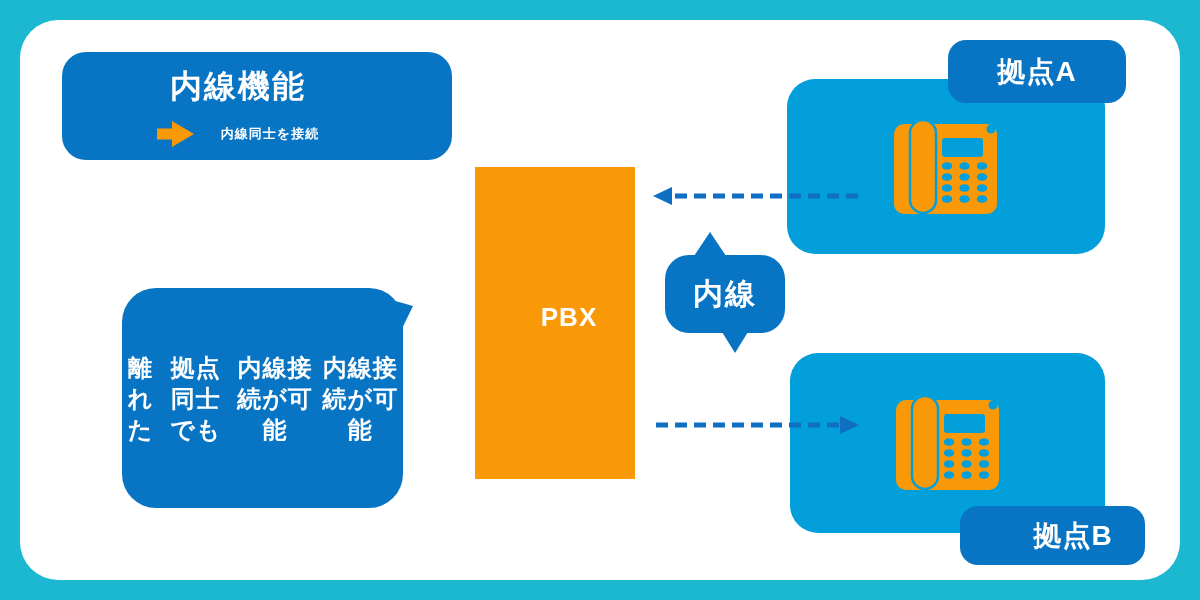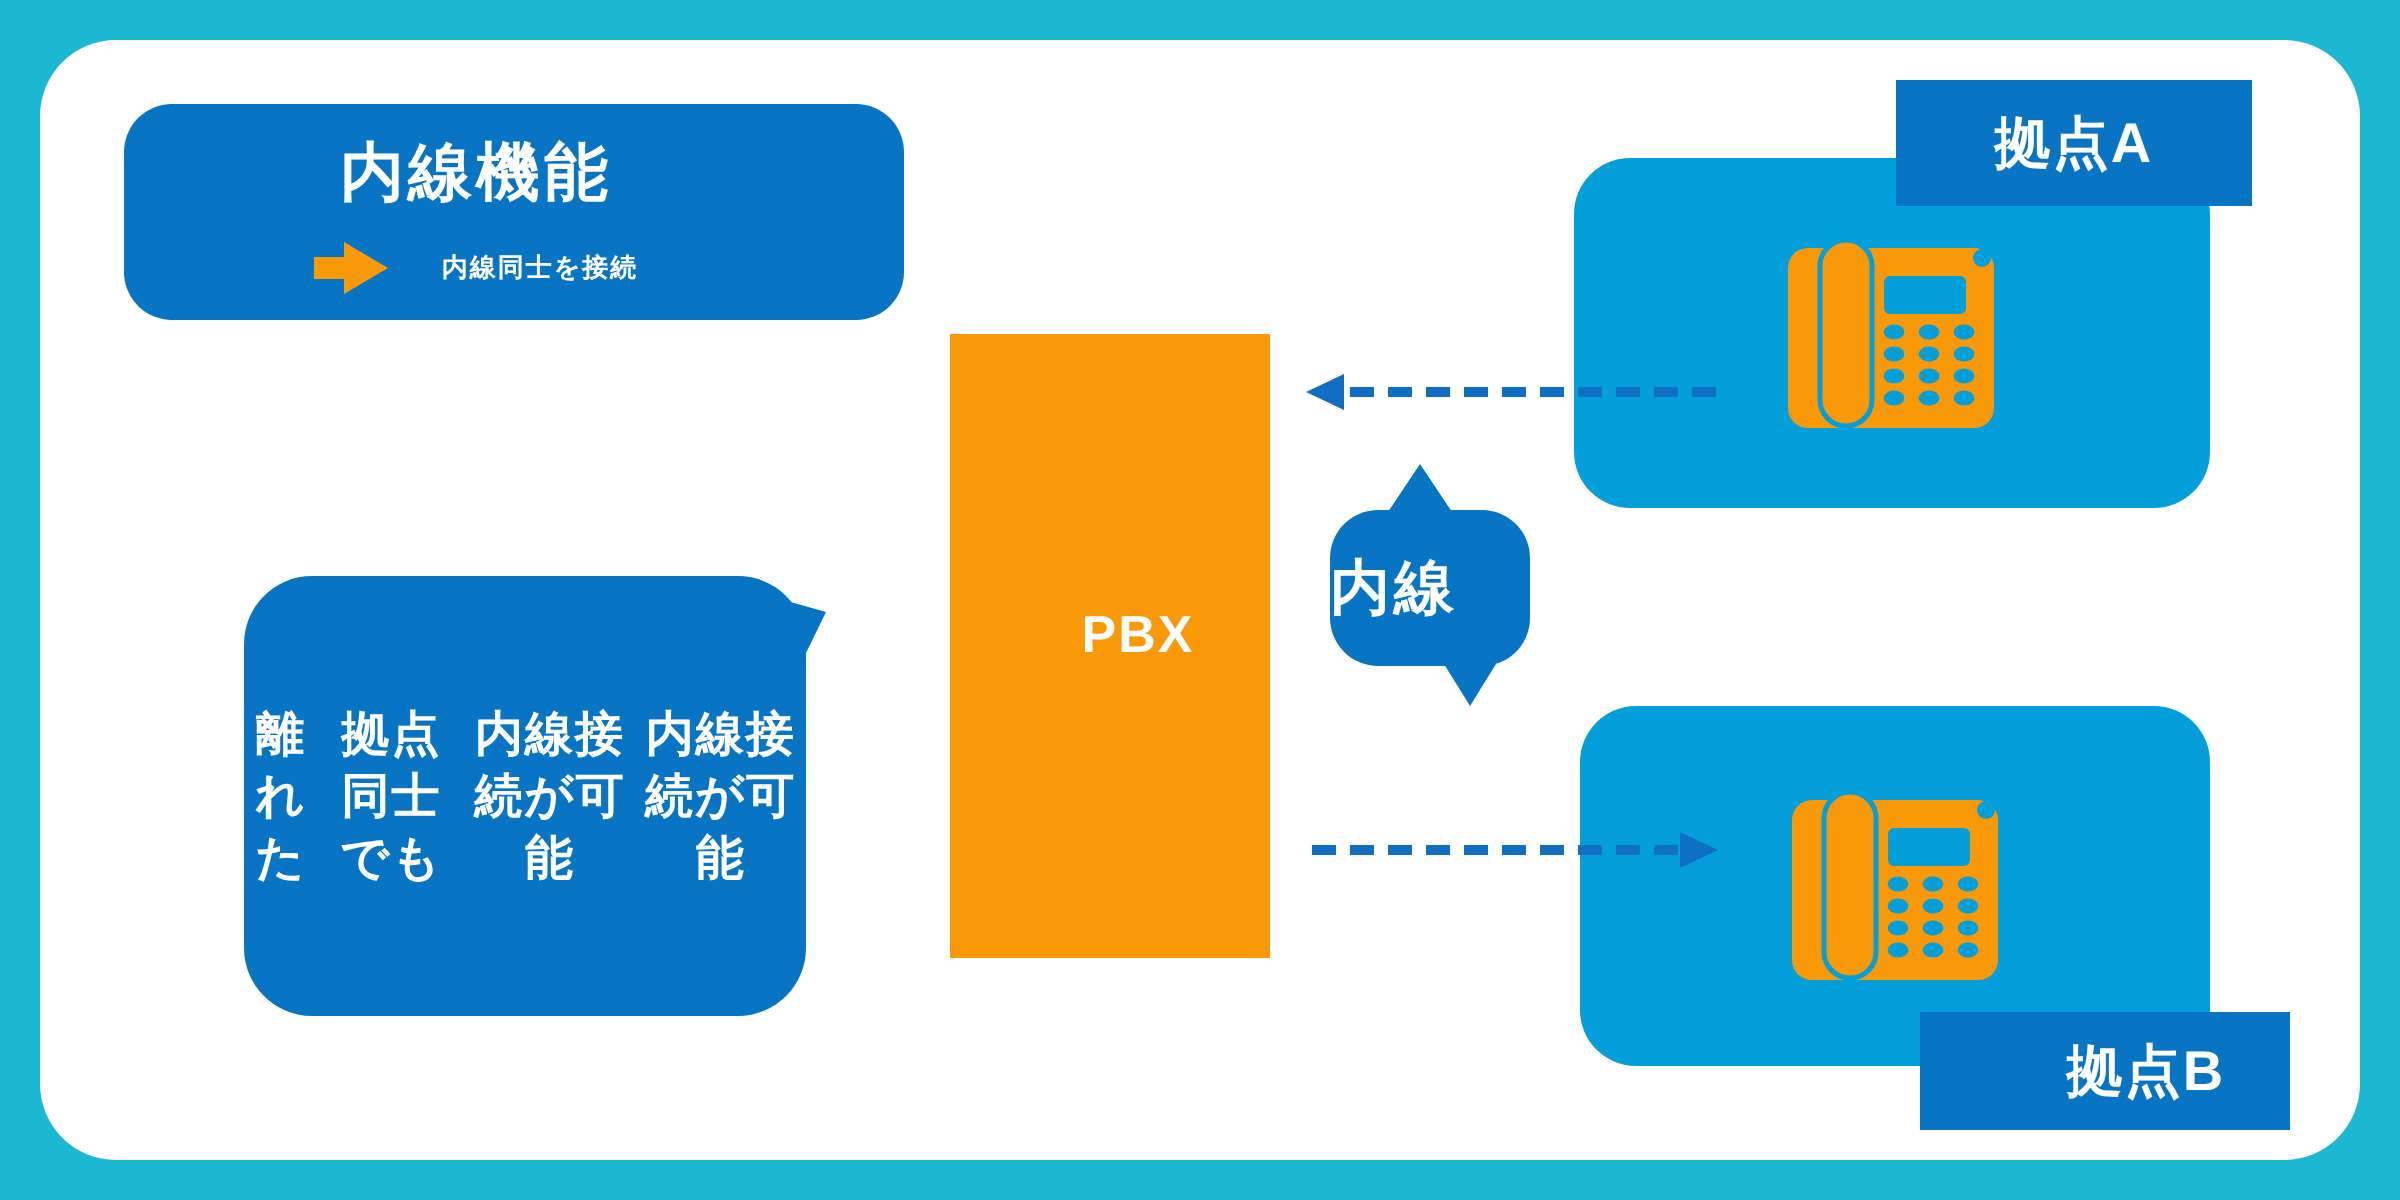--- a/index.html
+++ b/index.html
@@ -20,35 +20,35 @@
   .title-card{position:absolute;left:62px;top:52px;width:390px;height:108px;background:var(--primary-blue);border-radius:24px;color:var(--text-white);display:flex;flex-direction:column;justify-content:center;align-items:center;padding-right:38px;}
   .title-card .title{font-size:32px;font-weight:bold;letter-spacing:2px;}
   .subtitle-row{display:flex;align-items:center;gap:26px;margin-top:12px;}
   .subtitle-row .subtitle{font-size:13px;font-weight:bold;letter-spacing:1px;}
 
   
   .pbx-box{position:absolute;left:475px;top:167px;width:160px;height:312px;background:var(--orange);display:flex;align-items:center;justify-content:center;}
   .pbx-box .pbx-label{color:var(--text-white);font-size:26px;font-weight:bold;letter-spacing:1px;padding-bottom:12px;margin-left:28px;}
 
   
-  .naisen-bubble{position:absolute;left:665px;top:255px;width:100px;height:78px;background:var(--primary-blue);border-radius:24px;display:flex;align-items:center;justify-content:flex-start;}
+  .naisen-bubble{position:absolute;left:665px;top:255px;width:120px;height:78px;background:var(--primary-blue);border-radius:24px;display:flex;align-items:center;justify-content:center;}
   .naisen-bubble::before{content:"";position:absolute;top:-23px;left:29px;width:0;height:0;border-left:16px solid transparent;border-right:16px solid transparent;border-bottom:24px solid var(--primary-blue);}
   .naisen-bubble::after{content:"";position:absolute;bottom:-20px;left:57px;width:0;height:0;border-left:13px solid transparent;border-right:13px solid transparent;border-top:21px solid var(--primary-blue);}
   .naisen-bubble .naisen-label{color:var(--text-white);font-size:30px;font-weight:bold;letter-spacing:2px;}
 
   
   .note-bubble{position:absolute;left:122px;top:288px;width:281px;height:220px;background:var(--primary-blue);border-radius:34px;display:flex;flex-direction:row;align-items:center;justify-content:center;}
   .note-bubble .note-line{color:var(--text-white);font-size:24px;font-weight:bold;line-height:31px;text-align:center;letter-spacing:1px;}
   .note-tail{position:absolute;left:230px;top:0;width:72px;height:64px;overflow:visible;}
 
   
   .site-card{position:absolute;background:var(--card-cyan);border-radius:28px;display:flex;align-items:center;justify-content:center;}
   .site-card.a{left:787px;top:79px;width:318px;height:175px;}
   .site-card.b{left:790px;top:353px;width:315px;height:180px;}
-  .site-label{position:absolute;background:var(--primary-blue);color:var(--text-white);display:flex;align-items:center;justify-content:center;font-size:28px;font-weight:bold;letter-spacing:1px;z-index:3;}
+  .site-label{position:absolute;background:var(--primary-blue);color:var(--text-white);display:flex;align-items:center;justify-content:center;font-size:28px;font-weight:bold;letter-spacing:1px;z-index:3;border-radius:18px;}
   .site-label.a{left:948px;top:40px;width:178px;height:63px;}
   .site-label.b{left:960px;top:506px;width:185px;height:59px;padding-left:41px;}
 
   
   .arrow-svg{position:absolute;z-index:2;overflow:visible;}
   .arrow-a{left:648px;top:182px;}
   .arrow-b{left:650px;top:411px;}
 </style>
 </head>
 <body>

